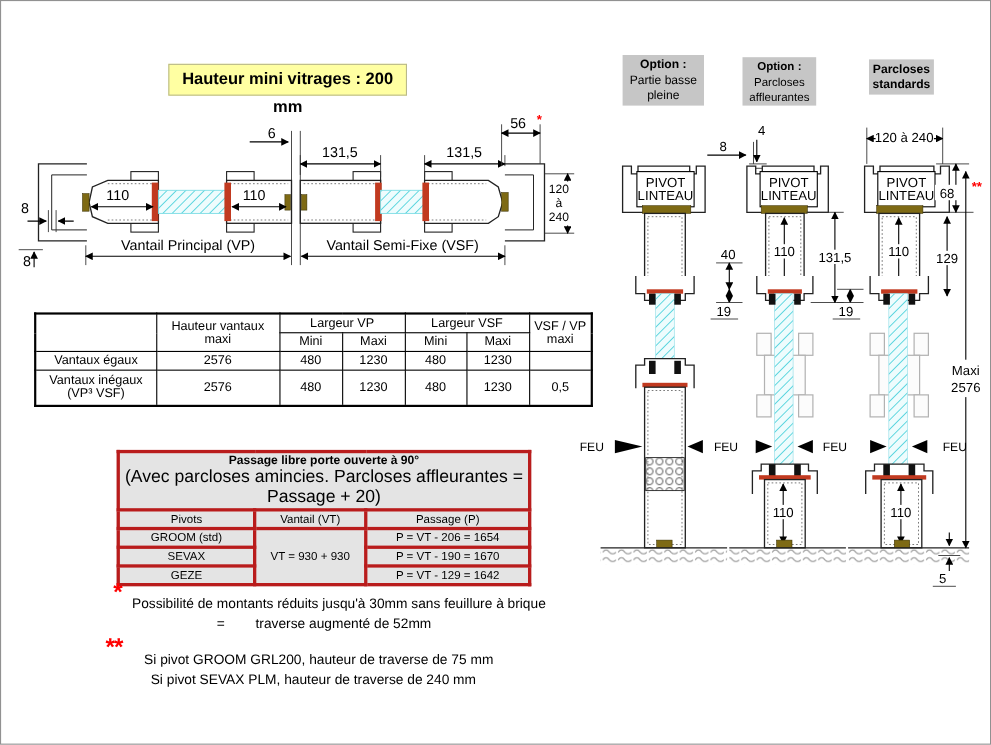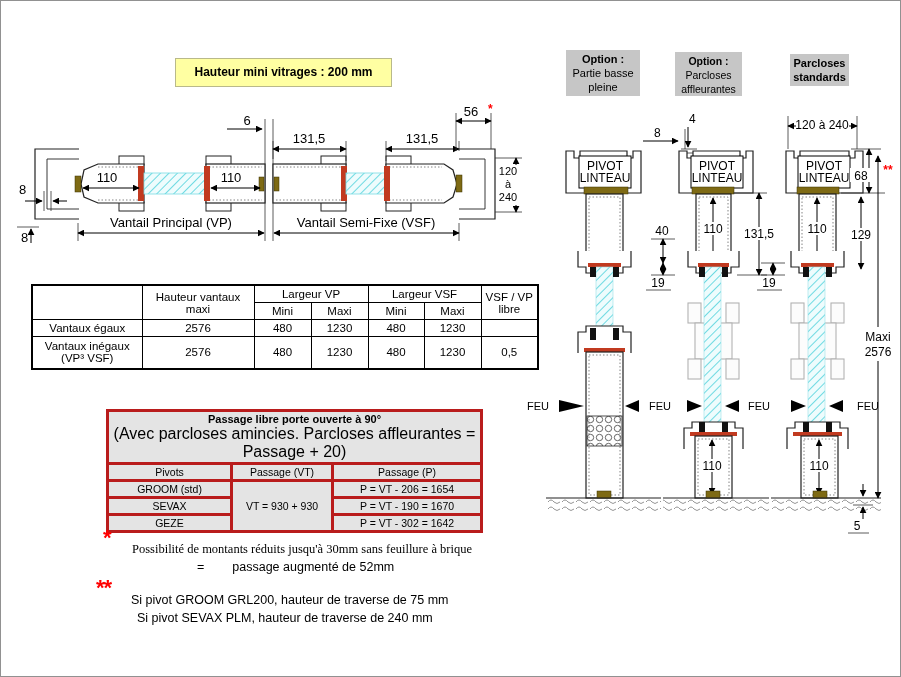--- a/index.html
+++ b/index.html
@@ -4,22 +4,22 @@
 <style>
   html,body{margin:0;padding:0;}
   body{
     width:901px;height:677px;position:relative;background:#fff;
     border:1px solid #919191;box-sizing:border-box;overflow:hidden;
     font-family:"Liberation Sans", sans-serif;color:#000;
   }
   .abs{position:absolute;}
   
   #title-box{
-    left:174px;top:57px;width:215px;height:27px;background:#ffffa2;
-    border:1px solid #b9b98a;font-weight:bold;font-size:12px;
+    left:152px;top:57px;width:215px;height:27px;background:#ffffa2;
+    border:1px solid #b9b98a;font-weight:bold;font-size:15px;
     text-align:center;line-height:26px;
   }
   
   table{border-collapse:collapse;background:#fff;}
   #size-table{left:30px;top:283px;width:506px;font-size:11.5px;border:2px solid #000;table-layout:fixed;}
   #size-table th,#size-table td{border:1px solid #000;font-weight:normal;text-align:center;padding:2px 3px;}
   #passage-table{left:105px;top:408px;width:374px;font-size:10.5px;border:2px solid #000;table-layout:fixed;background:#e4e4e4;}
   #passage-table th,#passage-table td{border:3px solid #b91c1c;font-weight:normal;text-align:center;padding:1px 2px;}
   #passage-table .tbl-title{font-weight:bold;font-size:11px;}
   #passage-table .tbl-sub{font-weight:normal;font-size:16px;}
@@ -163,21 +163,21 @@
       <col style="width:56px">
       <col style="width:57px">
       <col style="width:57px">
     </colgroup>
   <tbody>
       <tr>
     <th rowspan="2"></th>
     <th rowspan="2">Hauteur vantaux maxi</th>
     <th colspan="2">Largeur VP</th>
     <th colspan="2">Largeur VSF</th>
-    <th rowspan="2">VSF / VP libre</th>
+    <th rowspan="2">VSF / VP maxi</th>
   </tr>
   <tr>
     <th>Mini</th>
     <th>Maxi</th>
     <th>Mini</th>
     <th>Maxi</th>
   </tr>
   <tr>
     <td>Vantaux égaux</td>
     <td>2576</td>
@@ -207,43 +207,43 @@
     </colgroup>
   <tbody>
       <tr>
     <td colspan="3">
       <div class="tbl-title">Passage libre porte ouverte à 90°</div>
       <div class="tbl-sub">(Avec parcloses amincies. Parcloses affleurantes = Passage + 20)</div>
     </td>
   </tr>
   <tr>
     <th>Pivots</th>
-    <th>Passage (VT)</th>
+    <th>Vantail (VT)</th>
     <th>Passage (P)</th>
   </tr>
   <tr>
     <td>GROOM (std)</td>
     <td rowspan="3">VT = 930 + 930</td>
     <td>P = VT - 206 = 1654</td>
   </tr>
   <tr>
     <td>SEVAX</td>
     <td>P = VT - 190 = 1670</td>
   </tr>
   <tr>
     <td>GEZE</td>
-    <td>P = VT - 302 = 1642</td>
+    <td>P = VT - 129 = 1642</td>
   </tr>
 </tbody>
   </table>
 
 <div class="abs note-star" style="left:102px;top:530px;">*</div>
-<div class="abs note-line" style="left:131px;top:541px;font-family:Liberation Serif, serif;">Possibilité de montants réduits jusqu'à 30mm sans feuillure à brique</div>
+<div class="abs note-line" style="left:119px;top:541px;">Possibilité de montants réduits jusqu'à 30mm sans feuillure à brique</div>
 <div class="abs note-line" style="left:196px;top:559px;">
-  <span>=</span><span style="margin-left:28px;">passage augmenté de 52mm</span>
+  <span>=</span><span style="margin-left:28px;">traverse augmenté de 52mm</span>
 </div>
 <div class="abs note-star" style="left:95px;top:580px;letter-spacing:-1px;">**</div>
 <div class="abs note-line" style="left:130px;top:592px;">Si pivot GROOM GRL200, hauteur de traverse de 75 mm</div>
 <div class="abs note-line" style="left:136px;top:610px;">Si pivot SEVAX PLM, hauteur de traverse de 240 mm</div>
 
 <div class="abs opt-box" style="left:565px;top:49px;width:74px;height:46px;">
   <div class="b">Option :</div>
   <div>Partie basse</div>
   <div>pleine</div>
 </div>

